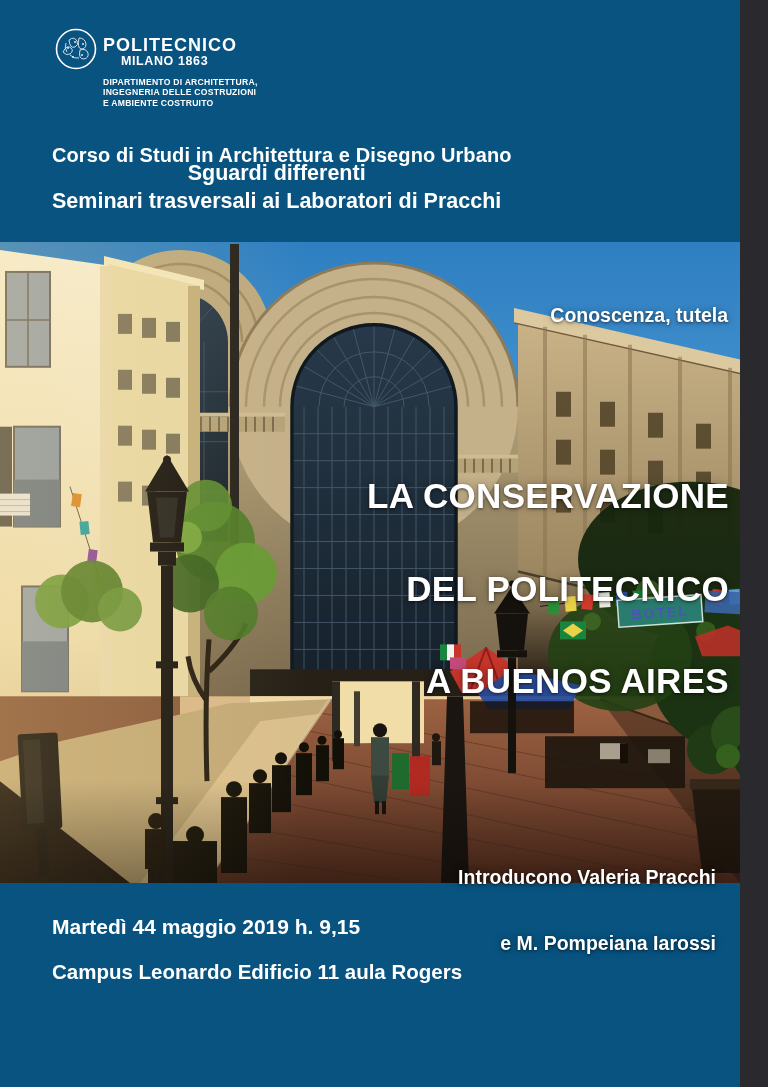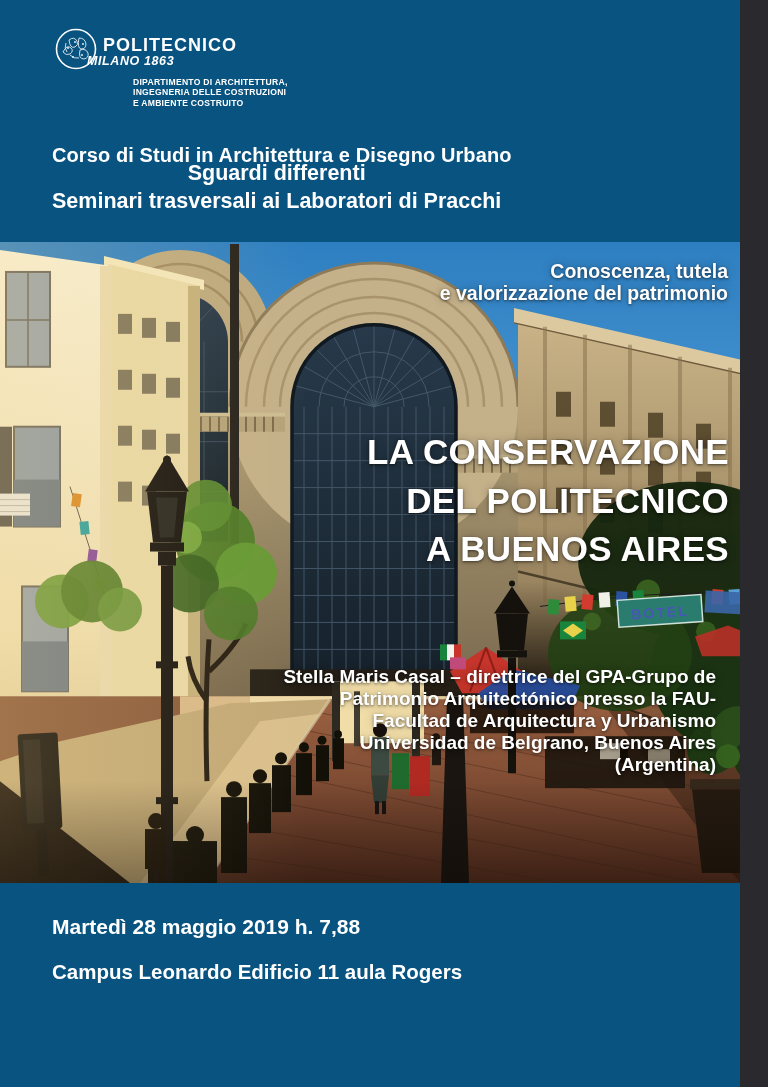--- a/index.html
+++ b/index.html
@@ -5,32 +5,32 @@
   html,body{margin:0;padding:0;background:#2a2a2e;}
   .poster{
     position:relative;width:740px;height:1087px;overflow:hidden;
     background:#095380;font-family:"Liberation Sans",sans-serif;color:#fff;
     -webkit-font-smoothing:antialiased;
   }
   .abs{position:absolute;}
   
   .seal{left:55px;top:28px;width:42px;height:42px;}
   .logo-title{left:103px;top:35px;font-size:18px;font-weight:700;letter-spacing:1px;}
-  .logo-sub{left:87px;top:54px;font-size:12.5px;font-weight:700;letter-spacing:.6px;font-style:italic;}
+  .logo-sub{left:121px;top:54px;font-size:12.5px;font-weight:700;letter-spacing:.6px;}
   .dept{left:103px;top:77px;font-size:8.6px;font-weight:700;line-height:10.4px;letter-spacing:.25px;}
-  .dept span{display:block;margin-left:30px;}
+  .dept span{display:block;}
   .course{left:52px;top:144px;font-size:20px;font-weight:700;letter-spacing:.1px;}
   .series{left:52px;top:159px;font-size:21.5px;font-weight:700;line-height:28px;}
   .series span{display:block;text-align:center;}
   
   .hero{left:0;top:242px;width:768px;height:641px;}
   .hero svg{position:absolute;left:0;top:0;width:100%;height:100%;display:block;}
   .overlay{position:absolute;text-align:right;font-weight:700;
            text-shadow:0 1px 3px rgba(0,0,0,.55),0 0 10px rgba(0,0,0,.25);}
-  .overlay span{display:block;}
+  .overlay span{display:block;margin-top:44px;}
   .kicker{right:40px;top:18px;font-size:19.5px;line-height:22px;}
   .big-title{right:39px;top:186px;font-size:35px;line-height:48.5px;letter-spacing:.3px;}
   .speaker{right:52px;top:424px;font-size:19px;line-height:22px;}
   .intro{right:52px;top:580px;font-size:19.5px;line-height:22.3px;}
   
   .when{left:52px;top:915px;font-size:21px;font-weight:700;}
   .where{left:52px;top:960px;font-size:20.5px;font-weight:700;}
 </style>
 </head>
 <body>
@@ -362,34 +362,30 @@
         <circle cx="436" cy="496" r="4" fill="#201810"></circle>
         <rect x="620" y="502" width="8" height="20" fill="#160f08"></rect>
       </g>
 
       <rect x="0" y="0" width="768" height="642" fill="url(#warm)"></rect>
       <rect x="0" y="540" width="768" height="102" fill="url(#vig)"></rect>
     </svg>
 
     <div class="overlay kicker">
       <span>Conoscenza, tutela</span>
-      <span>e valorizzazione del patrimonio</span>
     </div>
     <div class="overlay big-title">
       <span>LA CONSERVAZIONE</span>
       <span>DEL POLITECNICO</span>
       <span>A BUENOS AIRES</span>
     </div>
-    <div class="overlay speaker">
-      <span>Stella Maris Casal – direttrice del GPA-Grupo de</span>
-      <span>Patrimonio Arquitectónico presso la FAU-</span>
-      <span>Facultad de Arquitectura y Urbanismo</span>
-      <span>Universidad de Belgrano, Buenos Aires</span>
-      <span>(Argentina)</span>
+    <div class="overlay intro">
+      <span>Introducono Valeria Pracchi</span>
+      <span>e M. Pompeiana Iarossi</span>
     </div>
   </figure>
 
   <footer>
-    <div class="abs when">Martedì 28 maggio 2019 h. 7,88</div>
+    <div class="abs when">Martedì 44 maggio 2019 h. 9,15</div>
     <div class="abs where">Campus Leonardo Edificio 11 aula Rogers</div>
   </footer>
 
 </div>
 
 </body></html>

